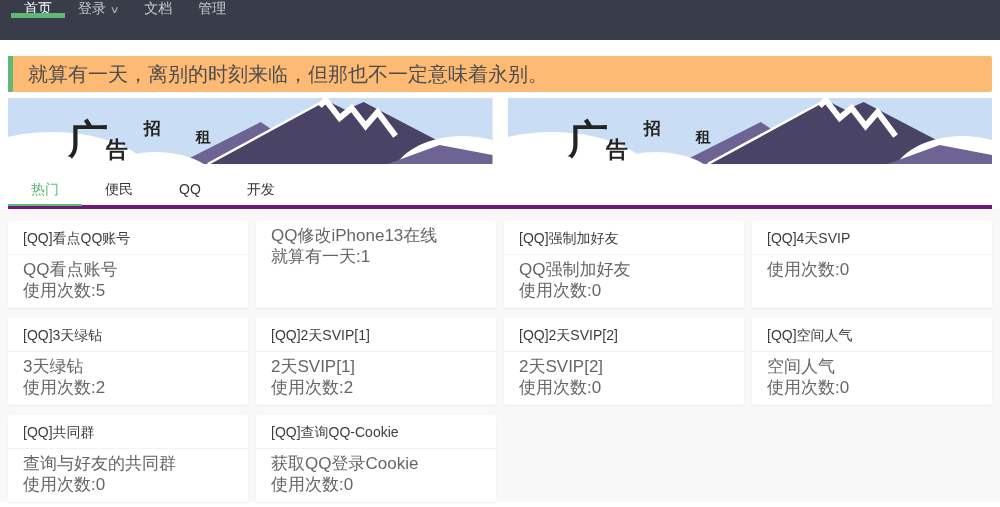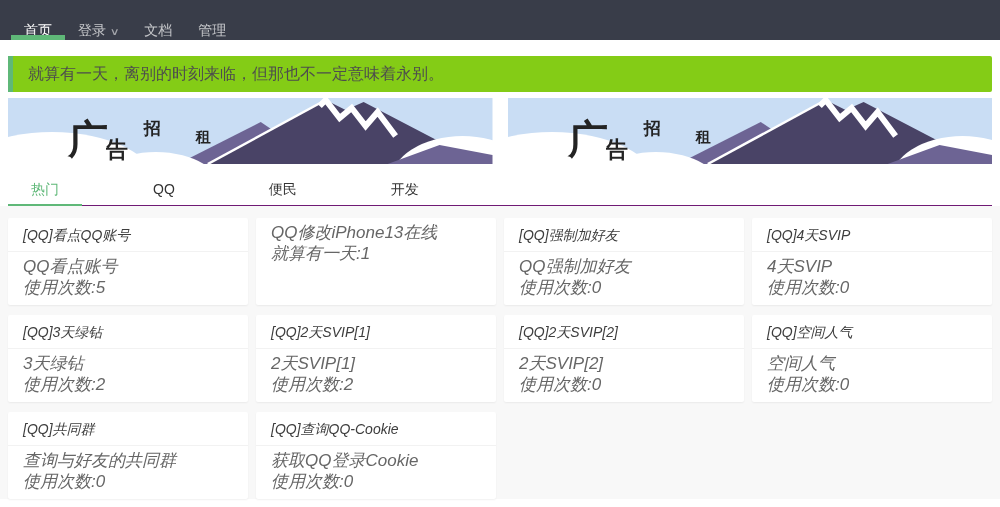--- a/index.html
+++ b/index.html
@@ -1,49 +1,49 @@
 <!DOCTYPE html>
 <html><head>
 <meta charset="utf-8">
 <style>
   * { margin:0; padding:0; box-sizing:border-box; }
   html,body { width:1000px; height:507px; overflow:hidden; background:#fff;
     font-family:"Liberation Sans","DejaVu Sans",sans-serif; }
 
   
-  .navbar { height:40px; background:#393D49; display:flex; align-items:flex-end; padding-left:11px; }
+  .navbar { height:40px; background:#393D49; display:flex; align-items:flex-start; padding-left:11px; }
   .nav-item { position:relative; display:flex; align-items:center; padding:0 13px;
     font-size:14px; color:rgba(255,255,255,.7); cursor:pointer; }
   .nav-item .chev { font-size:10px; margin-left:5px; color:rgba(255,255,255,.55);
     transform:scaleX(1.35); display:inline-block; }
   .nav-item.active { color:#fff; }
   .nav-item.active::after { content:""; position:absolute; left:0; right:0; bottom:0;
     height:5px; background:#5FB878; }
 
   
   .content { margin:0 8px; }
 
   
-  .notice { margin-top:16px; padding:8px 15px; background:#84cc16;
+  .notice { margin-top:16px; padding:8px 15px; background:#fdba74;
     border-left:5px solid #5FB878; border-radius:0 2px 2px 0;
-    font-size:16px; line-height:20px; color:#4d4d4d; }
+    font-size:20px; line-height:20px; color:#4d4d4d; }
 
   
   .banners { display:flex; gap:15px; margin-top:6px; height:66px; }
   .banner { flex:1; cursor:pointer; overflow:hidden; }
   .banner svg { display:block; width:100%; height:100%; }
 
   
-  .tabs { display:flex; margin-top:8px; border-bottom:1px solid #701a75;gap:48px; }
+  .tabs { display:flex; margin-top:8px; border-bottom:4px solid #701a75; }
   .tab { padding:0 23px; height:34px; line-height:34px; font-size:14px; color:#333;
     cursor:pointer; margin-bottom:-1px; }
   .tab.active { color:#5FB878; border-bottom:2px solid #5FB878; }
 
   
-  .cards-section { background:#f8f8f8; padding:12px 8px 0;font-style:italic; }
+  .cards-section { background:#f8f8f8; padding:12px 8px 0; }
   .cards-grid { display:grid; grid-template-columns:repeat(4,1fr); column-gap:8px; row-gap:10px; }
   .card { background:#fff; border-radius:2px; box-shadow:0 1px 2px rgba(0,0,0,.06); cursor:pointer; }
   .card-header { height:34px; line-height:34px; padding:0 15px; border-bottom:1px solid #f2f2f2;
     font-size:14px; color:#3d3d3d; white-space:nowrap; overflow:hidden; }
   .card-body { padding:4px 15px 7px; font-size:17px; line-height:21px; color:#666; }
 </style>
 </head>
 <body>
 
 <div class="navbar">
@@ -98,22 +98,22 @@
         <text x="60" y="55" font-size="40" font-weight="bold" fill="#232323" font-family="'DejaVu Serif',serif">广</text>
         <text x="98" y="59" font-size="22" font-weight="bold" fill="#232323" font-family="'DejaVu Serif',serif">告</text>
         <text x="136" y="36" font-size="17" font-weight="bold" fill="#232323" font-family="'DejaVu Serif',serif">招</text>
         <text x="188" y="44" font-size="15" font-weight="bold" fill="#232323" font-family="'DejaVu Serif',serif">租</text>
       </svg>
     </div>
   </div>
 
   <div class="tabs">
     <div class="tab active">热门</div>
+    <div class="tab">便民</div>
     <div class="tab">QQ</div>
-    <div class="tab">便民</div>
     <div class="tab">开发</div>
   </div>
 </div>
 
 <div class="cards-section">
   <div class="cards-grid">
 
     <div class="card">
       <div class="card-header">[QQ]看点QQ账号</div>
       <div class="card-body">
@@ -133,21 +133,20 @@
       <div class="card-header">[QQ]强制加好友</div>
       <div class="card-body">
         <div>QQ强制加好友</div>
         <div>使用次数:0</div>
       </div>
     </div>
 
     <div class="card">
       <div class="card-header">[QQ]4天SVIP</div>
       <div class="card-body">
-        <div>4天SVIP</div>
         <div>使用次数:0</div>
       </div>
     </div>
 
     <div class="card">
       <div class="card-header">[QQ]3天绿钻</div>
       <div class="card-body">
         <div>3天绿钻</div>
         <div>使用次数:2</div>
       </div>

